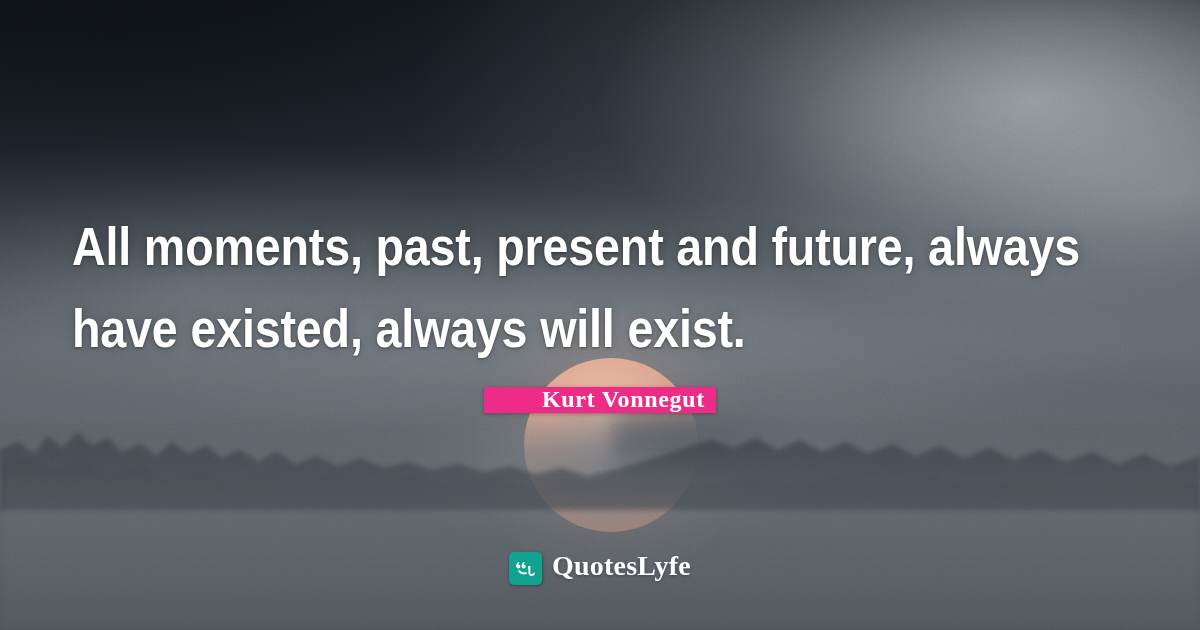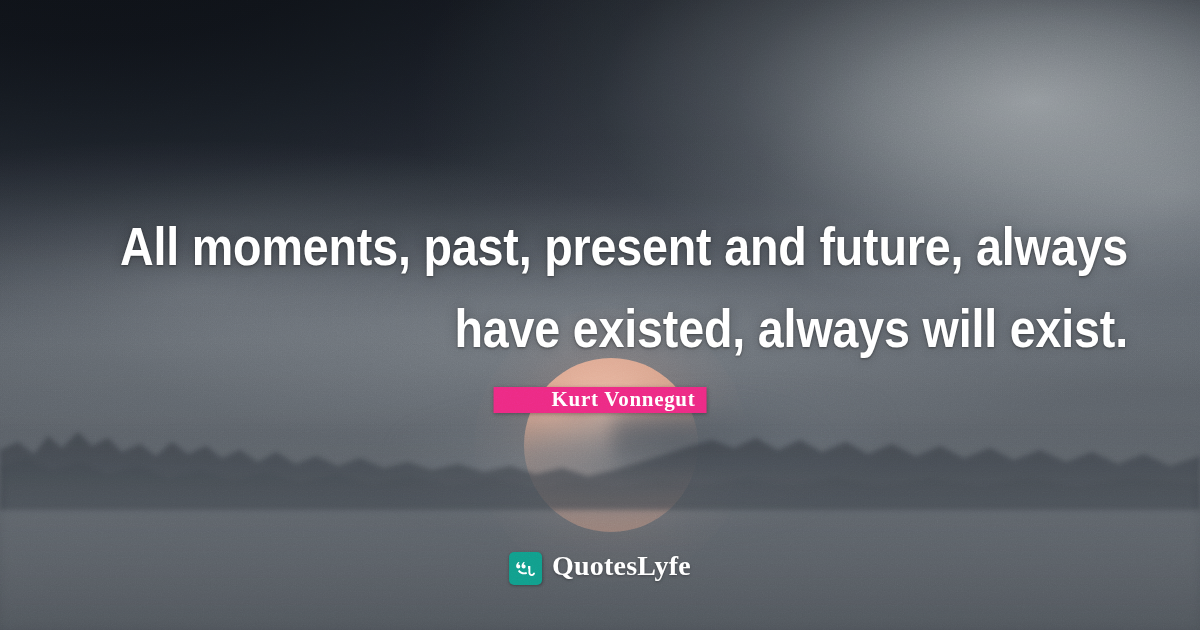--- a/index.html
+++ b/index.html
@@ -224,21 +224,21 @@
     display: flex;
     flex-direction: column;
     align-items: center;
   }
 
   #quote-block {
     position: absolute;
     left: 0;
     top: 206px;
     width: 1200px;
-    text-align: right;
+    text-align: left;
   }
   .quote-line {
     display: block;
     color: #ffffff;
     font-family: "Liberation Sans", sans-serif;
     font-weight: 700;
     font-size: 53px;
     line-height: 82px;
     letter-spacing: -0.2px;
     transform: scaleX(0.88);
@@ -257,21 +257,21 @@
     transform: translateX(-50%);
     background: #ed2a84;
     padding: 3px 11px 4px 11px;
     box-shadow: 0 1px 4px rgba(0,0,0,0.32);
   }
   #author-name {
     display: block;
     color: #ffffff;
     font-family: "Liberation Serif", serif;
     font-weight: 700;
-    font-size: 21px;
+    font-size: 24px;
     line-height: 19px;
     letter-spacing: 0.7px;
     white-space: nowrap;
     margin-left: 47px;
   }
 
   
   #brand {
     position: absolute;
     left: 50%;

